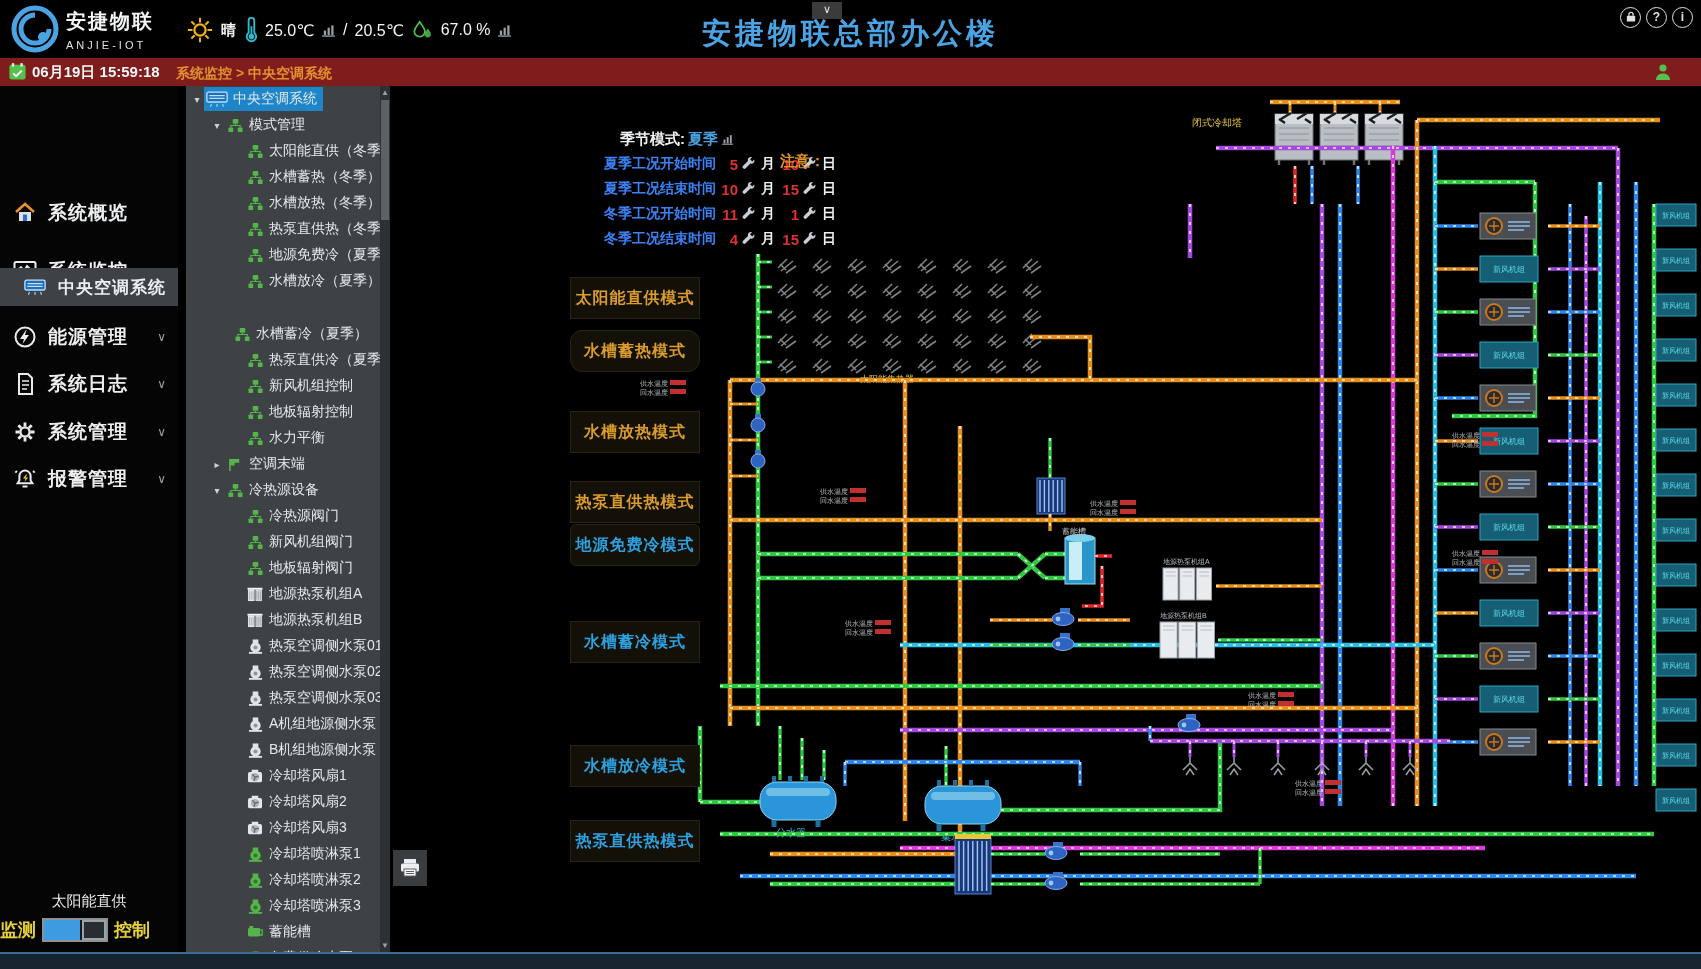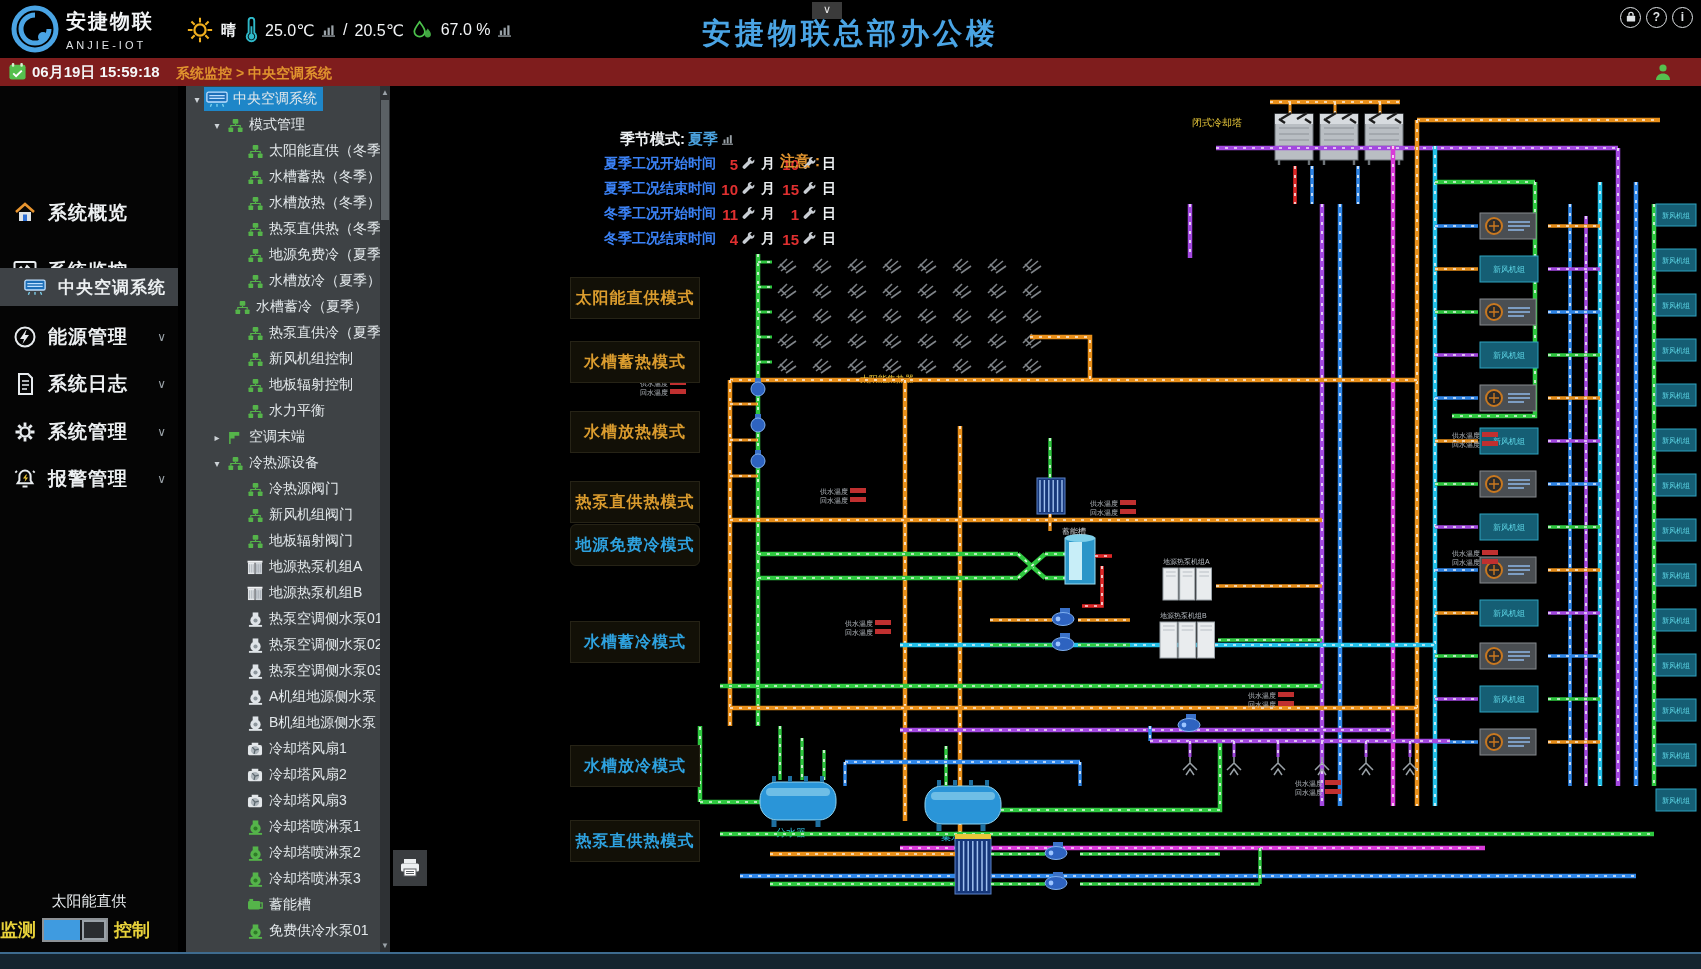--- a/index.html
+++ b/index.html
@@ -372,21 +372,21 @@
                 <g fill="#55b44a">
                   <rect x="5" y="1" width="6" height="5" rx="1"></rect>
                   <rect x="0.5" y="10" width="5" height="5" rx="1"></rect>
                   <rect x="10.5" y="10" width="5" height="5" rx="1"></rect>
                 </g>
               </svg>
             </span>
             <span class="tlb">水槽放冷（夏季）</span>
           </span>
         </div>
-        <div class="tree-row" style="padding-left: 31px;">
+        <div class="tree-row" style="padding-left: 31px; margin-top: 27px;">
           <span class="exp"></span>
           <span class="hl">
             <span class="tic">
               <svg width="15" height="15" viewBox="0 0 16 16">
                 <path d="M8 6v2M3 10V8h10v2" stroke="#55b44a" stroke-width="1.3" fill="none"></path>
                 <g fill="#55b44a">
                   <rect x="5" y="1" width="6" height="5" rx="1"></rect>
                   <rect x="0.5" y="10" width="5" height="5" rx="1"></rect>
                   <rect x="10.5" y="10" width="5" height="5" rx="1"></rect>
                 </g>
@@ -1484,21 +1484,21 @@
           </div>
         </div>
     </div>
 
     <div id="notes">
       <div class="nh">注意：</div>
     </div>
 
     <div id="mode-buttons">
         <div class="mode-btn orange" style="top: 191px;">太阳能直供模式</div>
-        <div class="mode-btn orange" style="top: 255px;">水槽蓄热模式</div>
+        <div class="mode-btn orange" style="top: 244px; border-radius: 12px;">水槽蓄热模式</div>
         <div class="mode-btn orange" style="top: 325px;">水槽放热模式</div>
         <div class="mode-btn orange" style="top: 395px;">热泵直供热模式</div>
         <div class="mode-btn blue" style="top: 438px; border-radius: 6px;">地源免费冷模式</div>
         <div class="mode-btn blue" style="top: 535px;">水槽蓄冷模式</div>
         <div class="mode-btn blue" style="top: 659px;">水槽放冷模式</div>
         <div class="mode-btn blue" style="top: 734px;">热泵直供热模式</div>
       </div>
 
     <div id="print-btn">
       <svg width="22" height="20" viewBox="0 0 22 20">

